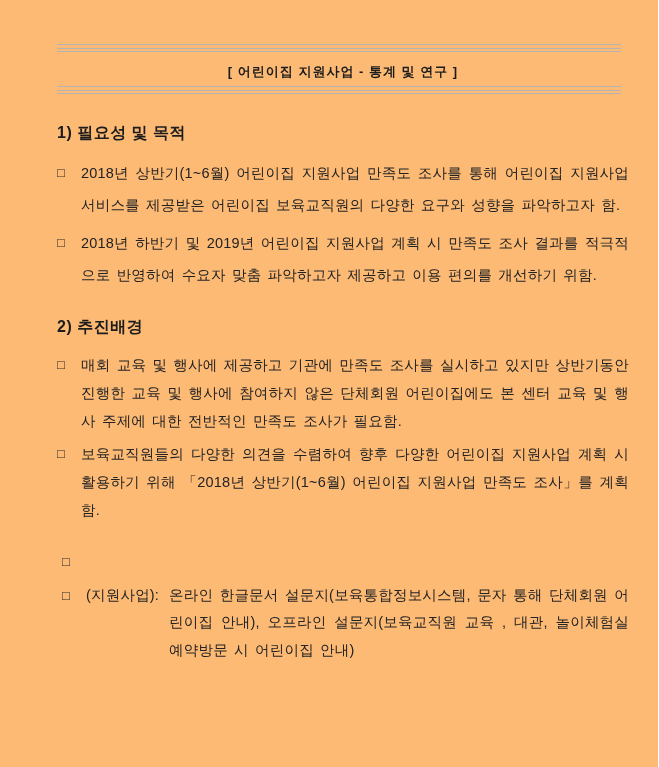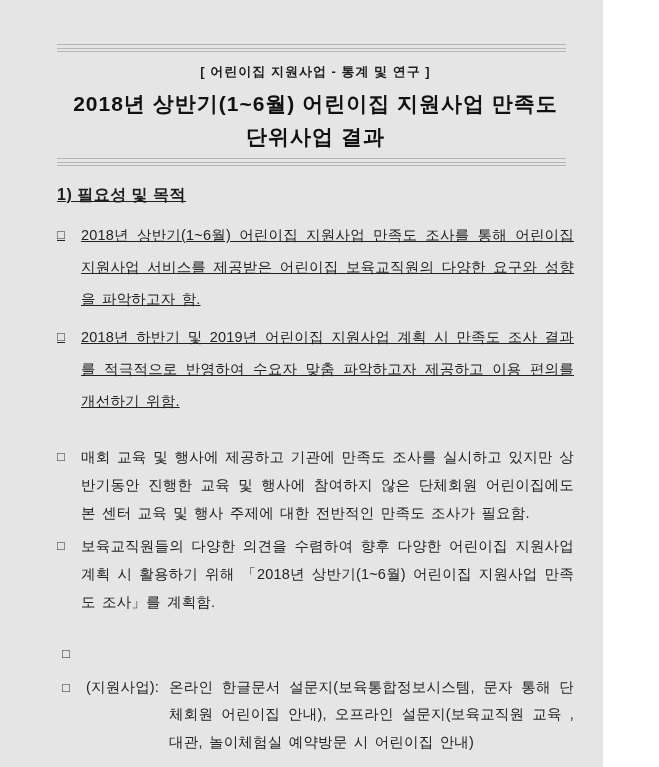--- a/index.html
+++ b/index.html
@@ -1,21 +1,21 @@
 <!DOCTYPE html>
 <html lang="ko"><head>
 <meta charset="utf-8">
 <style>
   html, body { margin: 0; padding: 0; background: #ffffff; }
 
   .page {
     position: relative;
-    width: 603px;
+    width: 658px;
     height: 767px;
-    background: #e5e5e5;
+    background: #fdba74;
     overflow: hidden;
     font-family: "Liberation Sans", "DejaVu Sans", sans-serif;
     color: #222222;
     box-sizing: border-box;
     padding: 44px 29px 0 57px;
   }
 
   
   .hrule {
     height: 6px;
@@ -45,21 +45,21 @@
     color: #111111;
   }
 
   .sec h2 {
     margin: 0 0 13px 0;
     font-size: 16px;
     font-weight: bold;
     letter-spacing: 0.5px;
     color: #1c1c1c;
   }
-  .sec.s1 { margin-top: 19px; text-decoration: underline; }
+  .sec.s1 { margin-top: 29px; }
   .sec.s2 { margin-top: 26px; }
   .sec.s3 { margin-top: 24px; }
 
   .bullet {
     display: flex;
     align-items: flex-start;
     margin: 0 0 5px 0;
     font-size: 14.5px;
     letter-spacing: 0.2px;
     word-spacing: 2px;
@@ -86,42 +86,39 @@
 </style>
 </head>
 <body>
 
 <div class="page">
 
   <div class="hrule top"></div>
 
   <div class="category">[ 어린이집 지원사업 - 통계 및 연구 ]</div>
 
-  <div class="title">
-    <div>2018년 상반기(1~6월) 어린이집 지원사업 만족도</div>
-    <div>단위사업 결과</div>
-  </div>
 
   <div class="hrule bottom"></div>
 
   <section class="sec s1">
     <h2>1) 필요성 및 목적</h2>
     <div class="bullets">
       <p class="bullet">
         <span class="marker">□</span>
         <span class="btext">2018년 상반기(1~6월) 어린이집 지원사업 만족도 조사를 통해 어린이집 지원사업 서비스를 제공받은 어린이집 보육교직원의 다양한 요구와 성향을 파악하고자 함.</span>
       </p>
       <p class="bullet">
         <span class="marker">□</span>
         <span class="btext">2018년 하반기 및 2019년 어린이집 지원사업 계획 시 만족도 조사 결과를 적극적으로 반영하여 수요자 맞춤 파악하고자 제공하고 이용 편의를 개선하기 위함.</span>
       </p>
     </div>
   </section>
 
   <section class="sec s2">
+    <h2>2) 추진배경</h2>
     <div class="bullets">
       <p class="bullet">
         <span class="marker">□</span>
         <span class="btext">매회 교육 및 행사에 제공하고 기관에 만족도 조사를 실시하고 있지만 상반기동안 진행한 교육 및 행사에 참여하지 않은 단체회원 어린이집에도 본 센터 교육 및 행사 주제에 대한 전반적인 만족도 조사가 필요함.</span>
       </p>
       <p class="bullet">
         <span class="marker">□</span>
         <span class="btext">보육교직원들의 다양한 의견을 수렴하여 향후 다양한 어린이집 지원사업 계획 시 활용하기 위해 「2018년 상반기(1~6월) 어린이집 지원사업 만족도 조사」를 계획함.</span>
       </p>
     </div>

